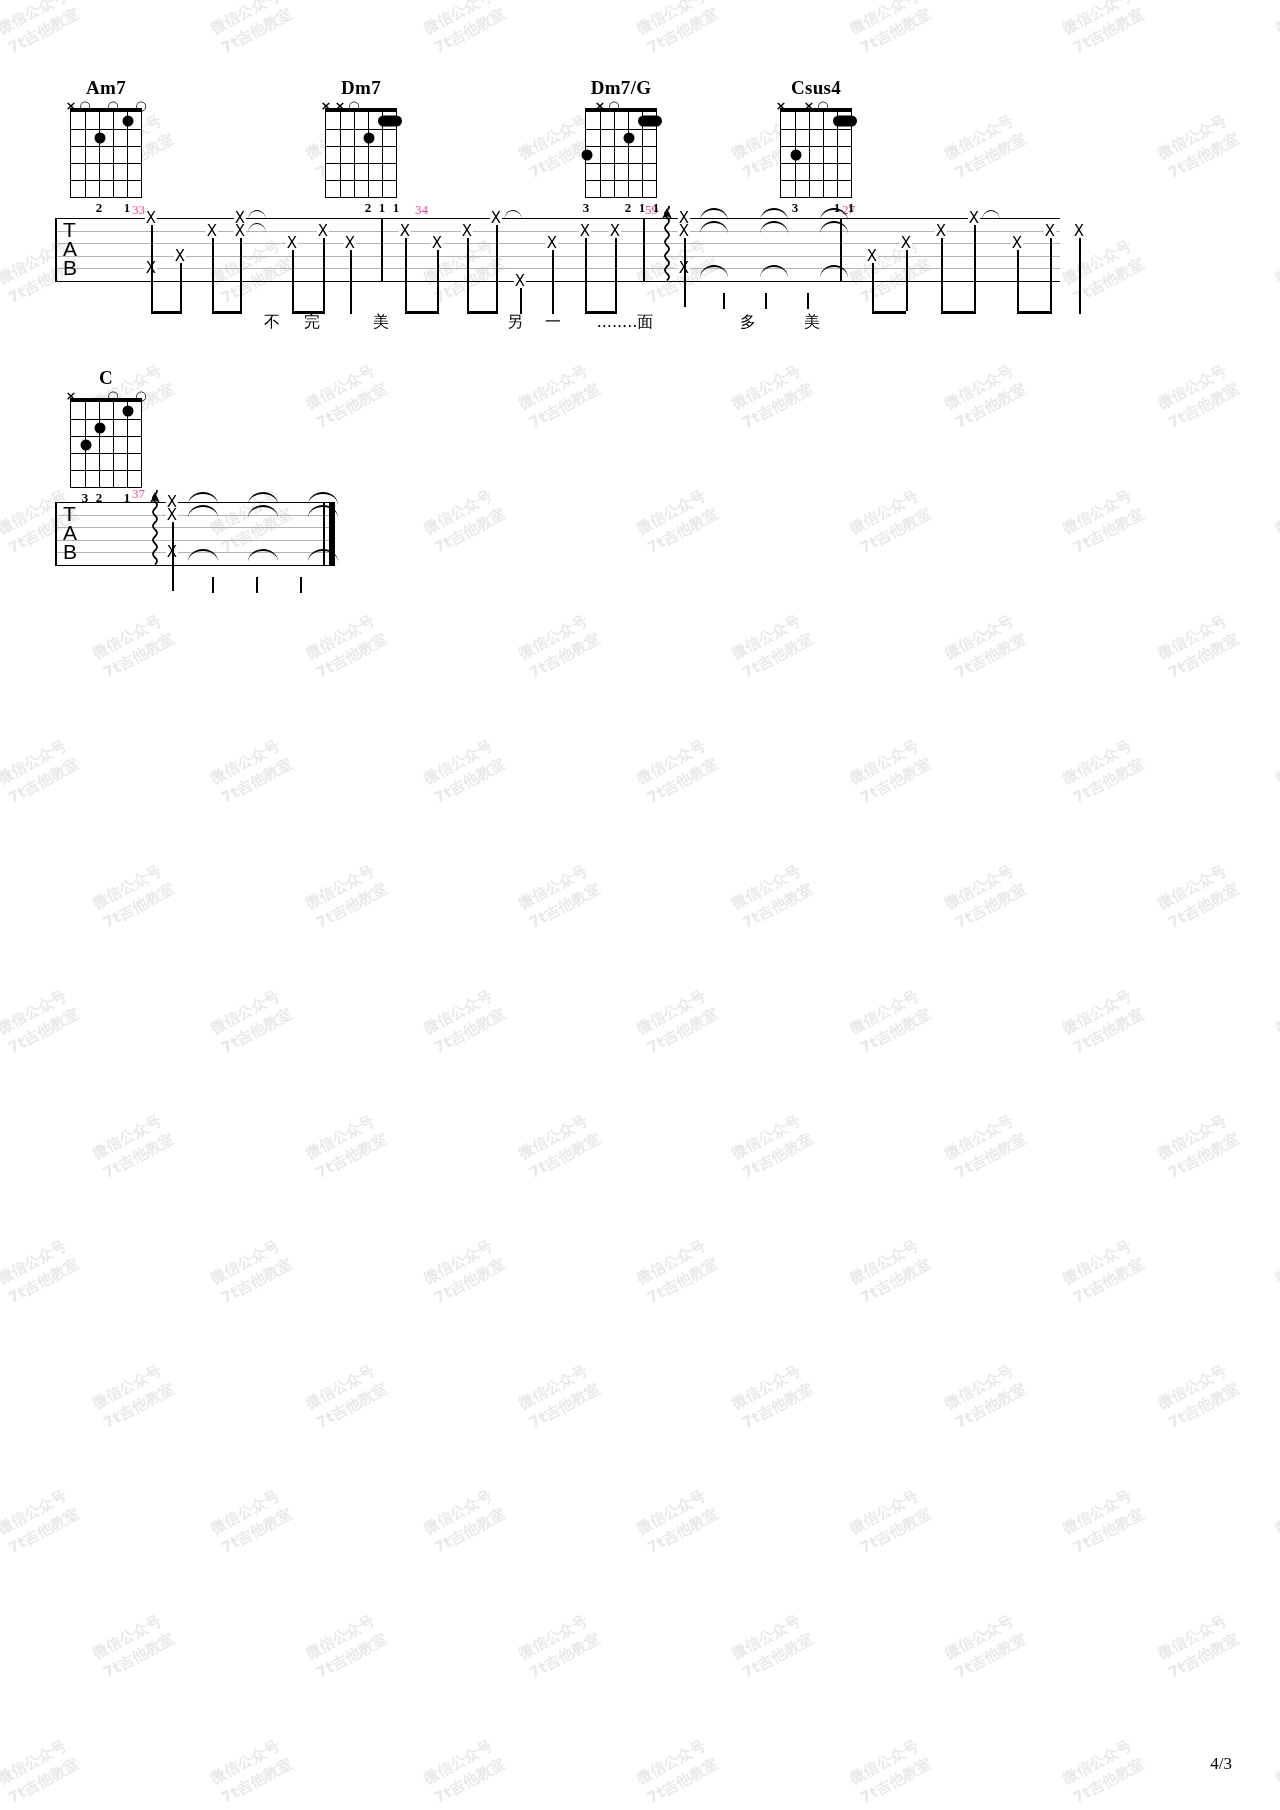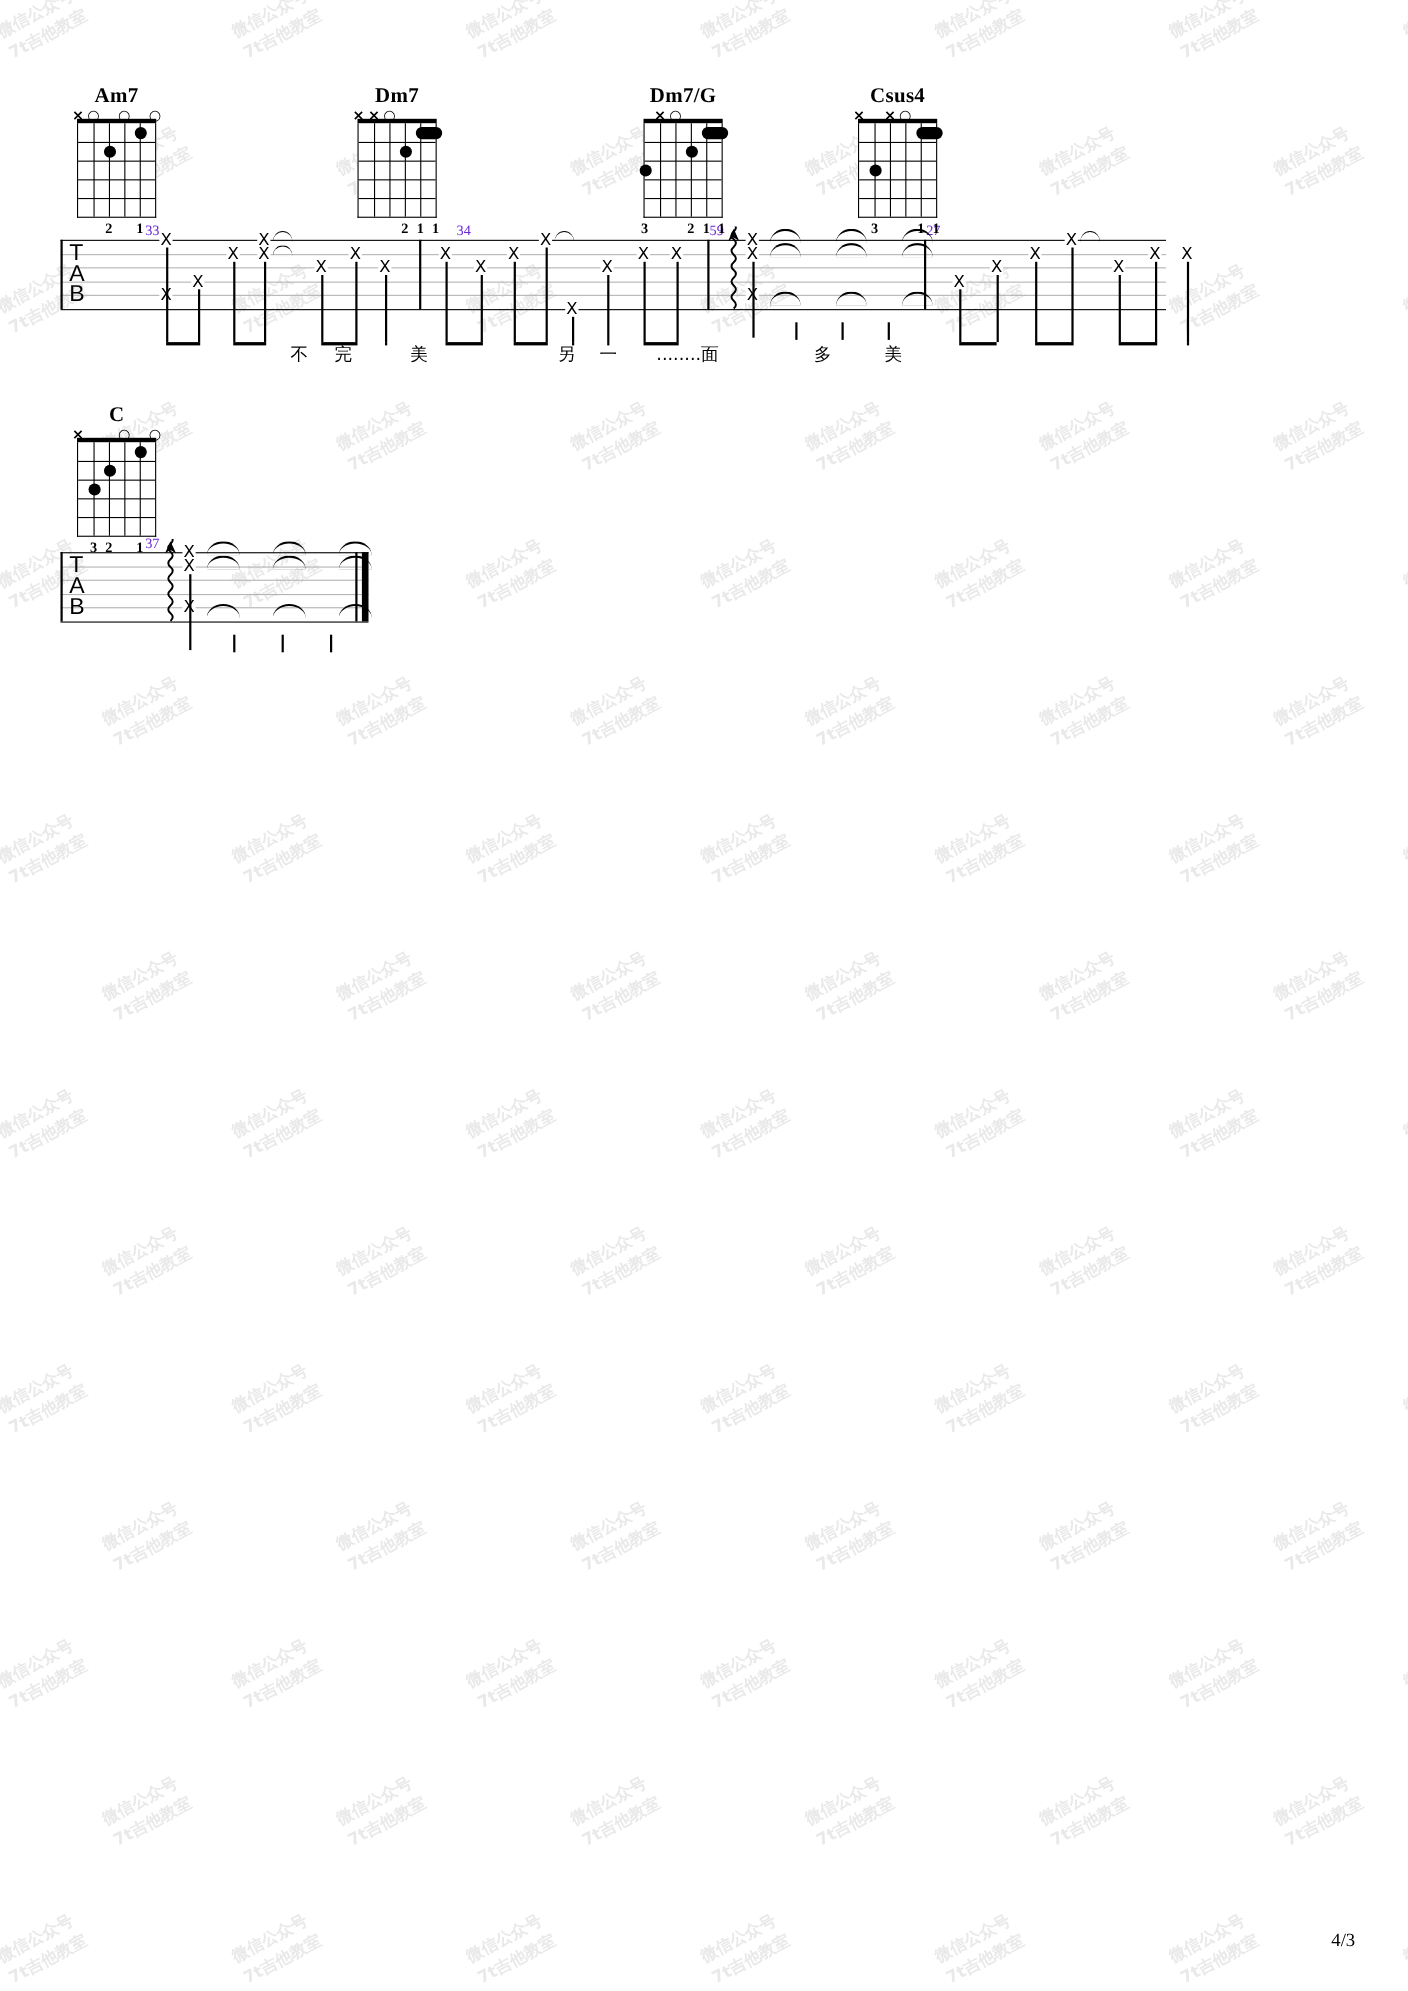--- a/index.html
+++ b/index.html
@@ -151,21 +151,21 @@
   }
   .endbar-thick {
     position: absolute;
     width: 6px;
     background: #000;
   }
   .measnum {
     position: absolute;
     font-family: "Liberation Serif", serif;
     font-size: 13px;
-    color: #6d28d9;
+    color: #ec4899;
     line-height: 13px;
   }
   .xmark {
     position: absolute;
     font-family: "DejaVu Sans", sans-serif;
     font-size: 15px;
     font-weight: 500;
     line-height: 15px;
     color: #000;
     transform: translate(-50%, -50%);

